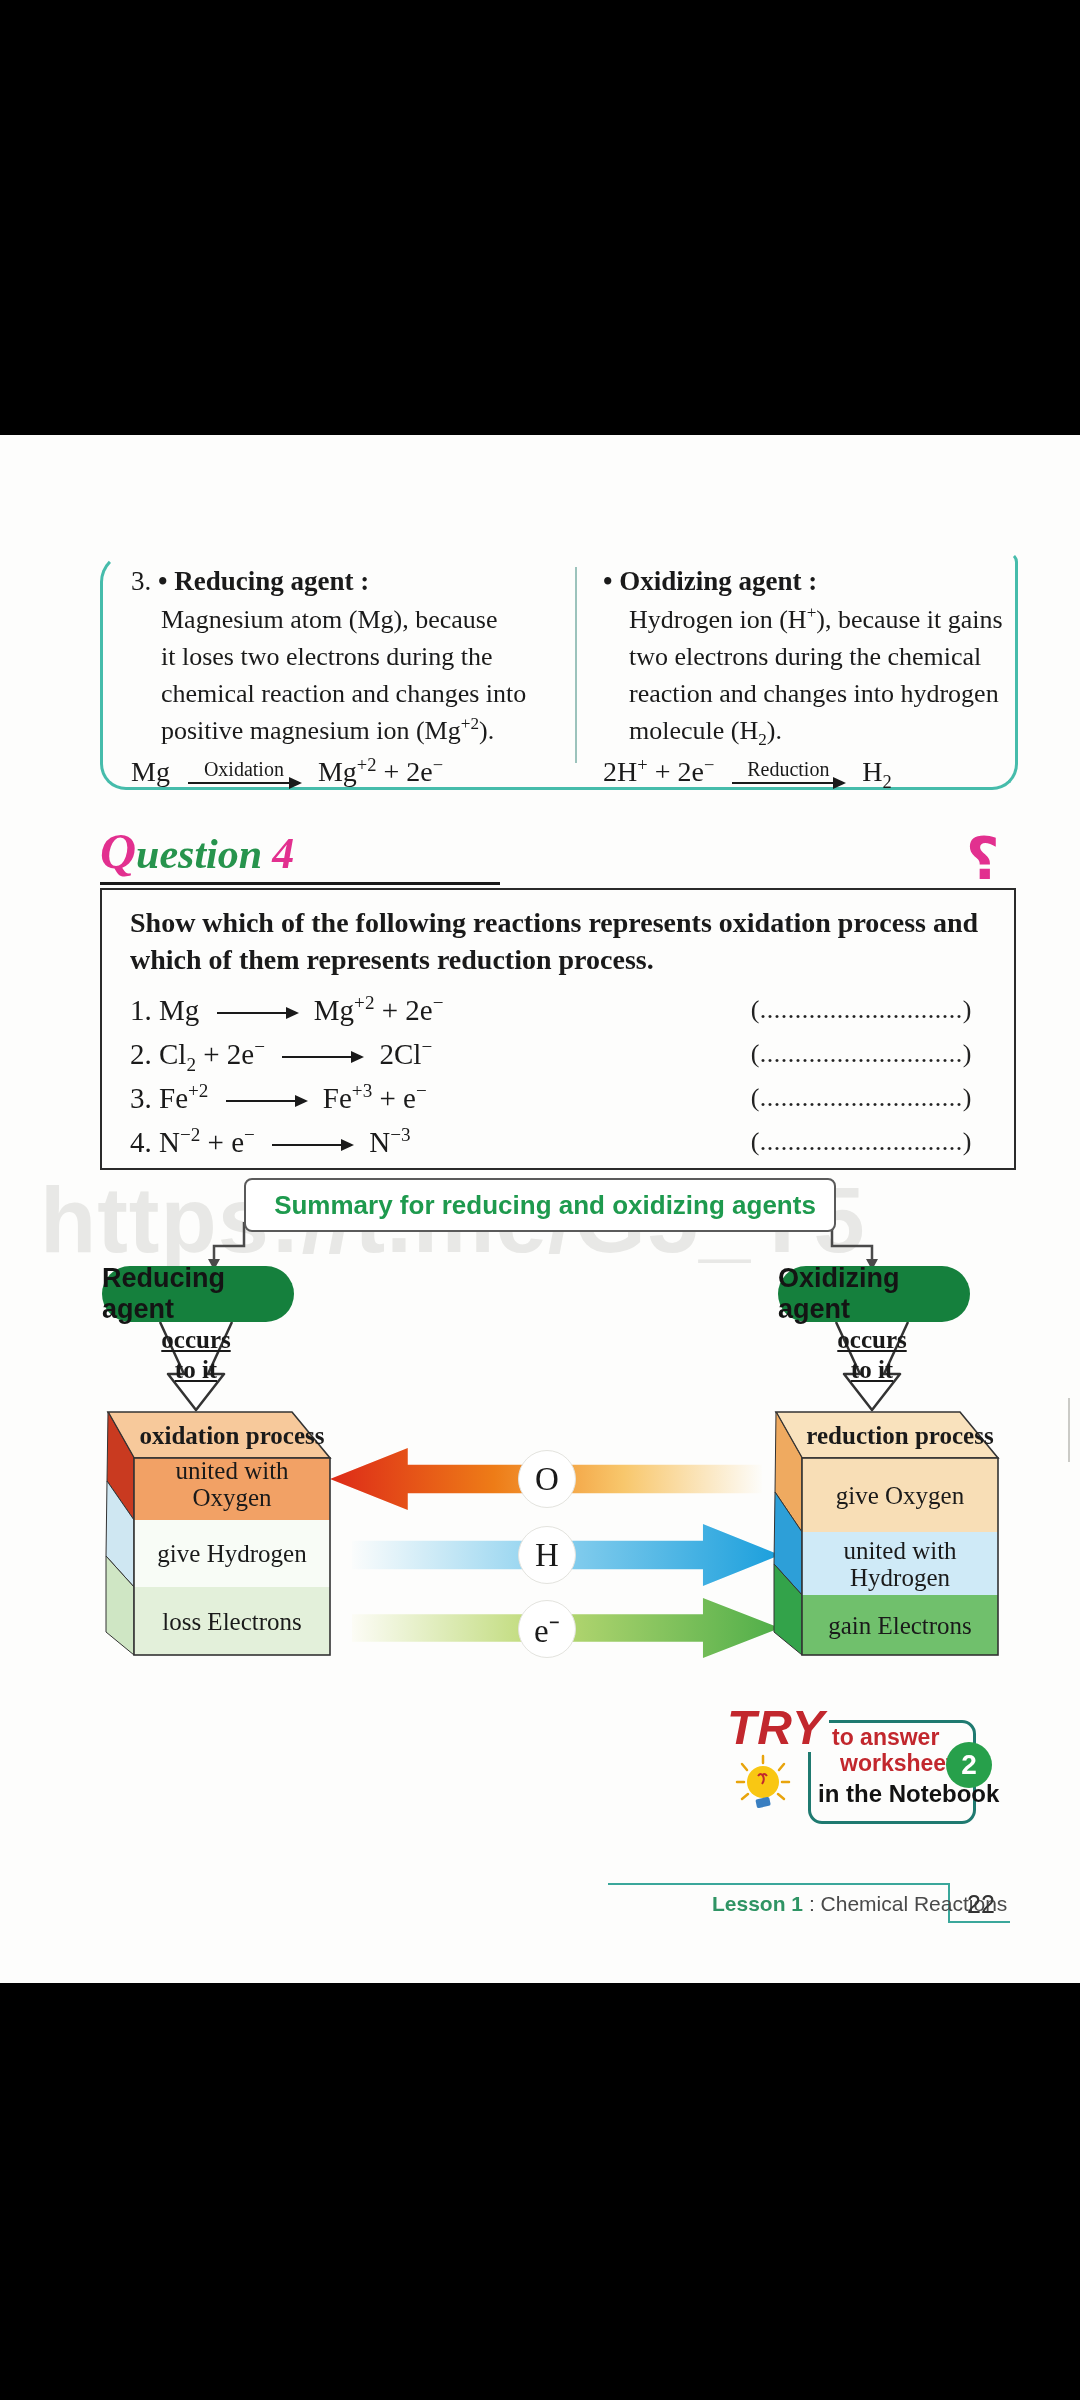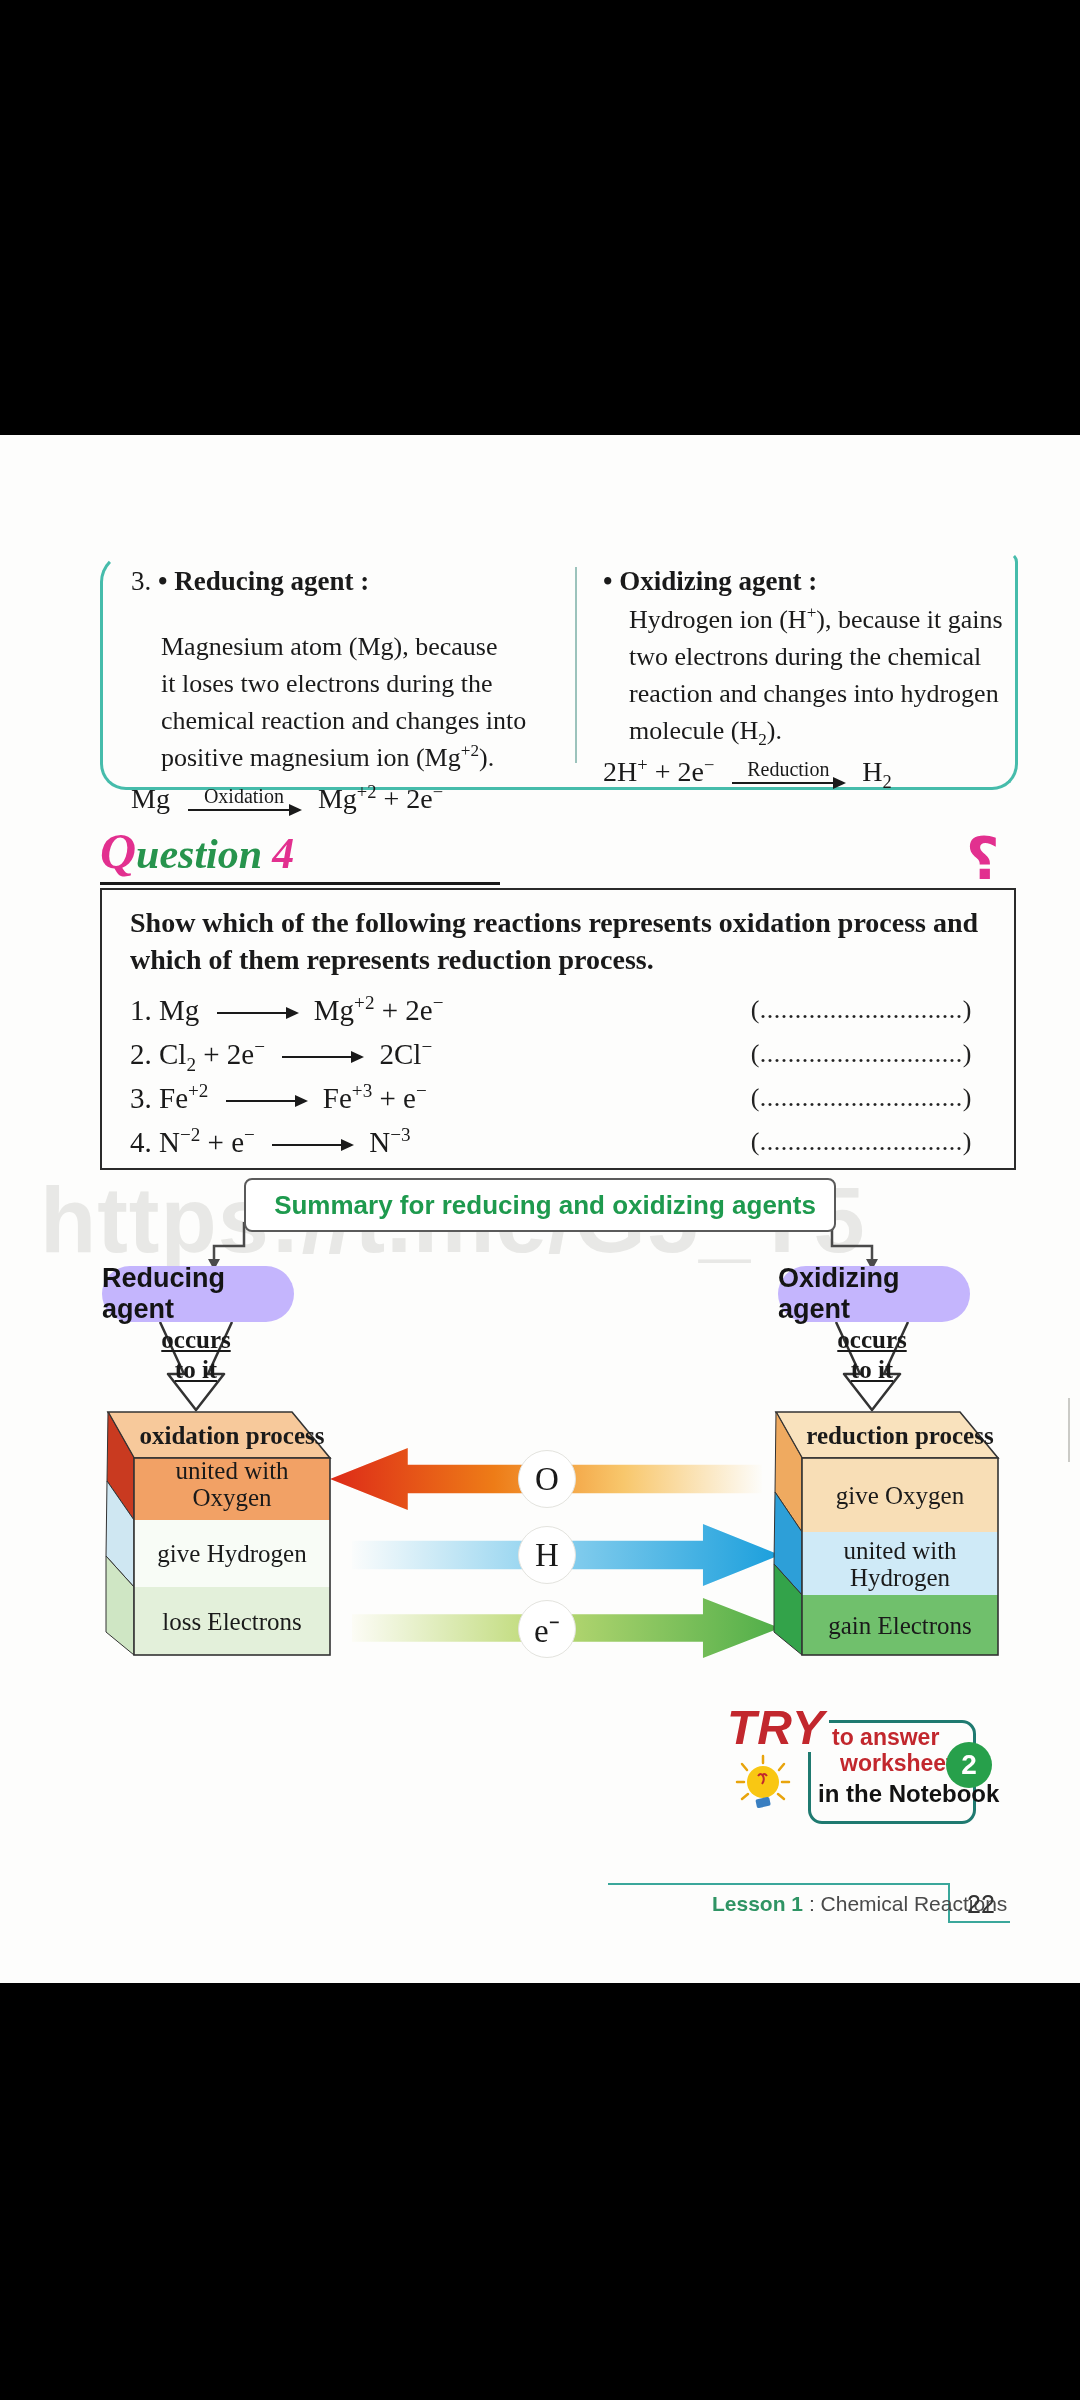--- a/index.html
+++ b/index.html
@@ -51,21 +51,21 @@
   .rxn-row{position:relative;height:44px;font-size:29px;line-height:44px;}
   .rxn-blank{position:absolute;right:18px;top:0;font-size:26px;letter-spacing:0.5px;color:#222;}
 
   
   .watermark{position:absolute;left:40px;top:1168px;width:1020px;font-family:"Liberation Sans",sans-serif;
     font-weight:bold;font-size:92px;color:rgba(185,185,178,0.30);white-space:nowrap;letter-spacing:1px;z-index:0;}
   .sum-title-box{position:absolute;left:244px;top:1178px;width:588px;height:50px;background:#fff;
     border:2px solid #5a5a5a;border-radius:8px;z-index:2;display:flex;align-items:center;justify-content:center;}
   .sum-title-box span{font-family:"Liberation Sans",sans-serif;font-weight:bold;font-size:26px;color:#1e9a4e;margin-left:10px;}
   .connectors{position:absolute;left:0;top:1170px;z-index:1;}
-  .pill{position:absolute;top:1266px;width:192px;height:56px;background:#c4b5fd;border-radius:28px;
+  .pill{position:absolute;top:1266px;width:192px;height:56px;background:#15803d;border-radius:28px;
     display:flex;align-items:center;justify-content:center;font-family:"Liberation Sans",sans-serif;
     font-weight:bold;font-size:27px;color:#141414;z-index:2;}
   .pill-left{left:102px;} .pill-right{left:778px;}
   .occurs{position:absolute;top:1322px;width:160px;height:92px;z-index:2;}
   .occurs-left{left:116px;} .occurs-right{left:792px;}
   .occurs .t1,.occurs .t2{position:absolute;width:100%;text-align:center;font-weight:bold;font-size:25px;text-decoration:underline;}
   .occurs .t1{top:4px;} .occurs .t2{top:34px;}
 
   .box3d{position:absolute;top:1410px;width:238px;height:248px;z-index:2;}
   .box3d-left{left:96px;} .box3d-right{left:764px;}
@@ -121,21 +121,21 @@
 </head>
 <body>
 
 <div class="page"></div>
 
 <div class="s3-box">
   <div class="s3-divider"></div>
 
   <div class="s3-col s3-col-left">
     <div class="s3-head"><span class="numpre">3.</span> <span>• Reducing agent :</span></div>
-    <div style="padding-left:30px;margin-top:27px;">
+    <div style="padding-left:30px;">
       <div>Magnesium atom (Mg), because</div>
       <div>it loses two electrons during the</div>
       <div>chemical reaction and changes into</div>
       <div>positive magnesium ion (Mg<sup>+2</sup>).</div>
     </div>
     <div class="equation">
       <span>Mg</span>
       <span class="labeled-arrow">
         <span class="lbl">Oxidation</span>
         <span class="arr"></span>

